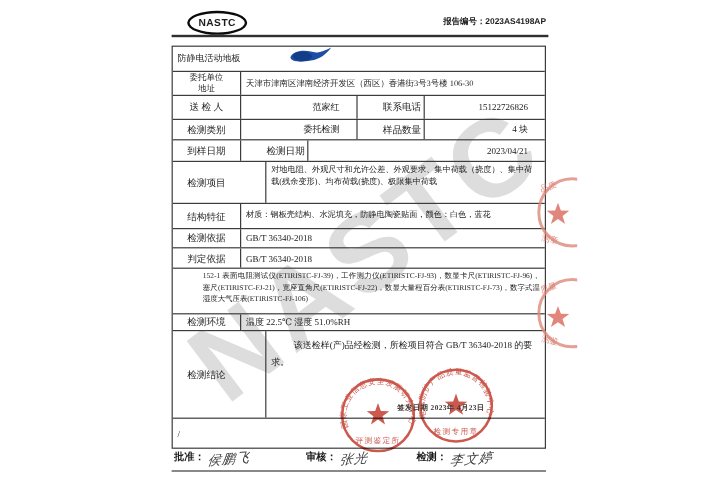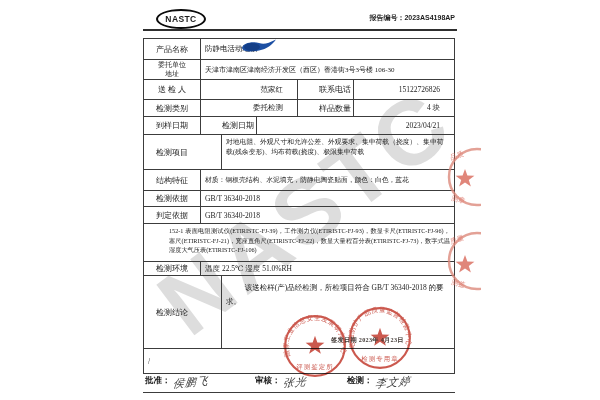--- a/index.html
+++ b/index.html
@@ -88,23 +88,20 @@
     <span>NASTC</span>
   </div>
   <div class="report-no">
     <span>报告编号：</span><span>2023AS4198AP</span>
   </div>
   <div class="header-rule"></div>
 
   <div class="doc-table">
 
     <div class="tr h20">
-      <div class="th">
-          <span>产品名称</span>
-        </div>
       <div class="td">
           <span>防静电活动地板</span>
         </div>
     </div>
 
     <div class="tr h20">
       <div class="th">
           <span class="narrow">委托单位地址</span>
         </div>
       <div class="td fs70">

